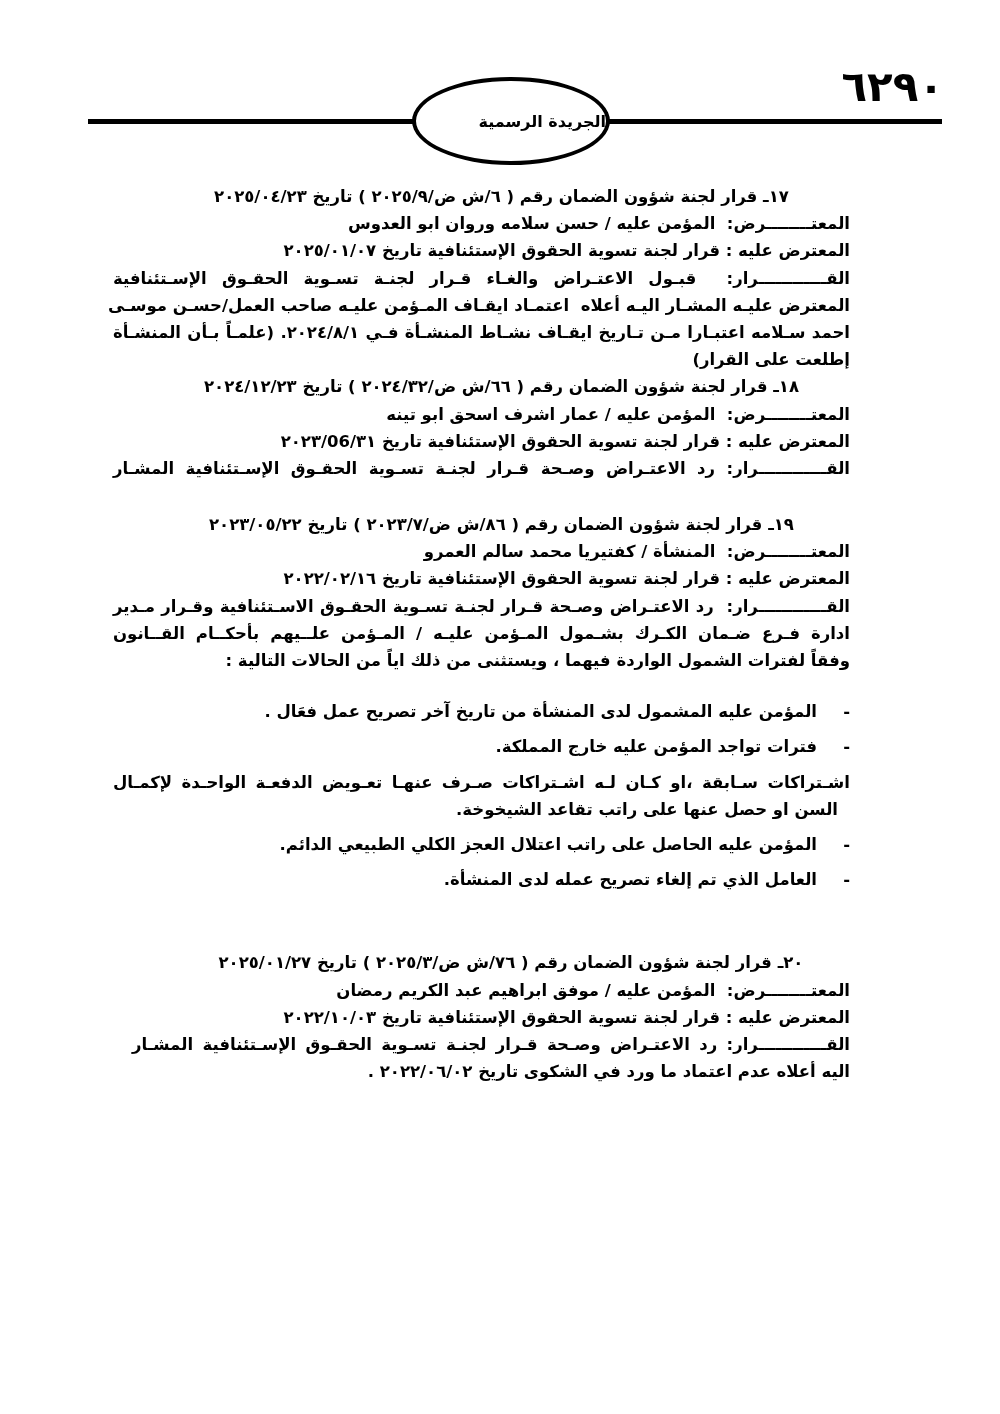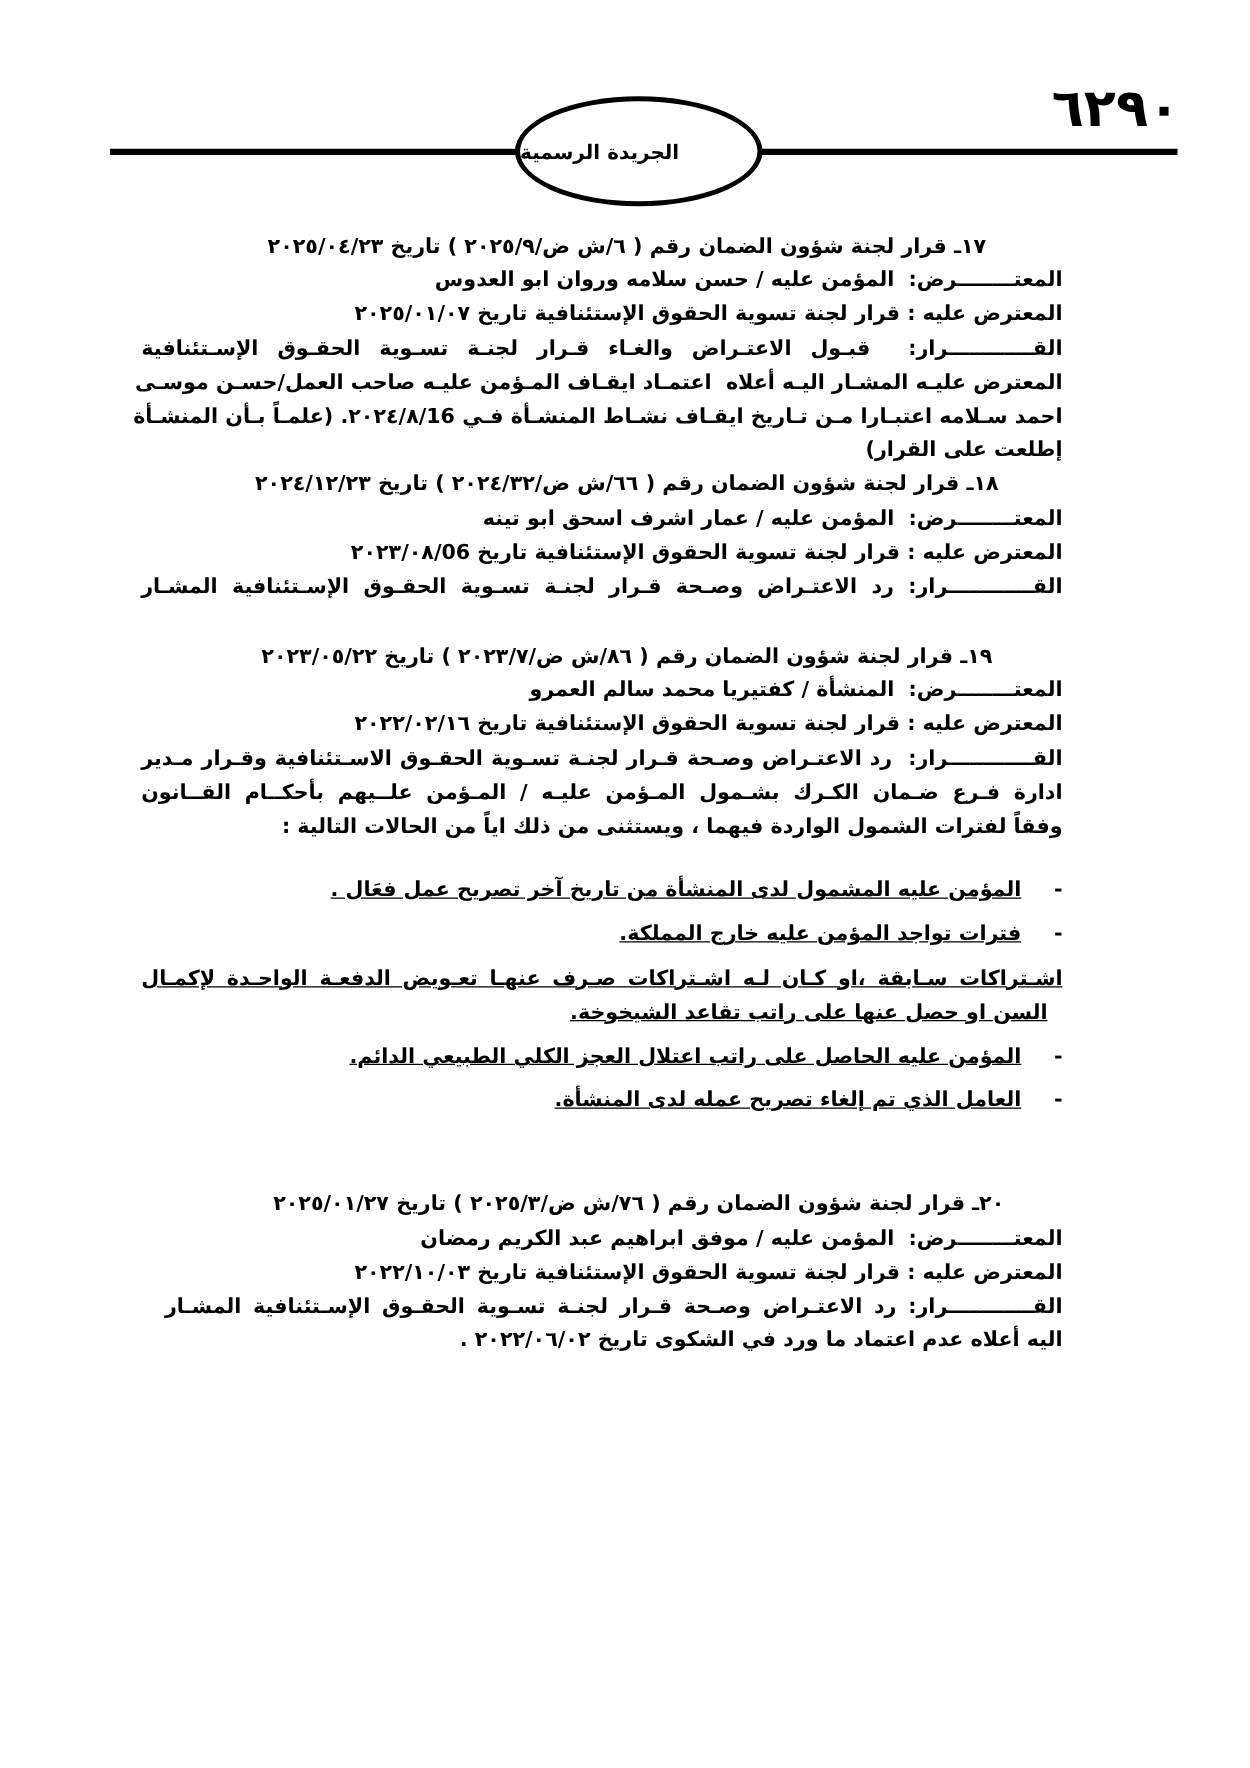--- a/index.html
+++ b/index.html
@@ -28,21 +28,21 @@
     position: absolute;
     top: 77px;
     left: 412px;
     width: 190px;
     height: 80px;
     background: #fff;
     border: 4px solid #000;
     border-radius: 50%;
     display: flex;
     align-items: center;
-    justify-content: flex-end;
+    justify-content: flex-start;
     font-size: 16px;
     z-index: 2;
   }
   .pagenum {
     position: absolute;
     top: 64px;
     right: 56px;
     font-size: 42px;
     line-height: 1.1;
     letter-spacing: 1px;
@@ -61,21 +61,21 @@
     white-space: nowrap;
   }
   .hd  { text-align: center; margin-right: -40px; }
   .rgt { text-align: right; }
   .jst { text-align: justify; text-align-last: justify; text-justify: inter-word; }
   .ind3 { margin-right: 12px; }
   .dash { display: inline-block; width: 33px; text-align: right; }
   #d18 { }
   #d19 { margin-top: 29px; }
   .bullets { margin-top: 24px; }
-  .bullet { margin-top: 8px; text-decoration: underline; }
+  .bullet { margin-top: 8px; }
   .bullets .bullet:first-child { margin-top: 0; }
   #d20 { margin-top: 56px; margin-left: 19px; }
 </style>
 </head>
 <body>
 
 <div class="page">
 
   <div class="rule"></div>
   <div class="oval">
@@ -84,28 +84,28 @@
   <div class="pagenum">٦٢٩٠</div>
 
   <div class="content">
 
     <div id="d17">
       <div class="ln hd">١٧ـ قرار لجنة شؤون الضمان رقم ( ٦/ش ض/٢٠٢٥/٩ ) تاريخ ٢٠٢٥/٠٤/٢٣</div>
       <div class="ln rgt">المعتــــــــرض:&nbsp; المؤمن عليه / حسن سلامه وروان ابو العدوس</div>
       <div class="ln rgt">المعترض عليه : قرار لجنة تسوية الحقوق الإستئنافية تاريخ ٢٠٢٥/٠١/٠٧</div>
       <div class="ln jst">القــــــــــــرار:&nbsp; قبـول الاعتـراض والغـاء قـرار لجنـة تسـوية الحقـوق الإسـتئنافية</div>
       <div class="ln jst">المعترض عليـه المشـار اليـه أعلاه&nbsp; اعتمـاد ايقـاف المـؤمن عليـه صاحب العمل/حسـن موسـى</div>
-      <div class="ln jst">احمد سـلامه اعتبـارا مـن تـاريخ ايقـاف نشـاط المنشـأة فـي ٢٠٢٤/٨/16. (علمـاً بـأن المنشـأة</div>
+      <div class="ln jst">احمد سـلامه اعتبـارا مـن تـاريخ ايقـاف نشـاط المنشـأة فـي ٢٠٢٤/٨/١. (علمـاً بـأن المنشـأة</div>
       <div class="ln rgt">إطلعت على القرار)</div>
     </div>
 
     <div id="d18">
       <div class="ln hd">١٨ـ قرار لجنة شؤون الضمان رقم ( ٦٦/ش ض/٢٠٢٤/٣٢ ) تاريخ ٢٠٢٤/١٢/٢٣</div>
       <div class="ln rgt">المعتــــــــرض:&nbsp; المؤمن عليه / عمار اشرف اسحق ابو تينه</div>
-      <div class="ln rgt">المعترض عليه : قرار لجنة تسوية الحقوق الإستئنافية تاريخ ٢٠٢٣/٠٨/06</div>
+      <div class="ln rgt">المعترض عليه : قرار لجنة تسوية الحقوق الإستئنافية تاريخ ٢٠٢٣/06/٣١</div>
       <div class="ln jst">القــــــــــــرار: رد الاعتـراض وصـحة قـرار لجنـة تسـوية الحقـوق الإسـتئنافية المشـار</div>
     </div>
 
     <div id="d19">
       <div class="ln hd">١٩ـ قرار لجنة شؤون الضمان رقم ( ٨٦/ش ض/٢٠٢٣/٧ ) تاريخ ٢٠٢٣/٠٥/٢٢</div>
       <div class="ln rgt">المعتــــــــرض:&nbsp; المنشأة / كفتيريا محمد سالم العمرو</div>
       <div class="ln rgt">المعترض عليه : قرار لجنة تسوية الحقوق الإستئنافية تاريخ ٢٠٢٢/٠٢/١٦</div>
       <div class="ln jst">القــــــــــــرار:&nbsp; رد الاعتـراض وصـحة قـرار لجنـة تسـوية الحقـوق الاسـتئنافية وقـرار مـدير</div>
       <div class="ln jst">ادارة فـرع ضـمان الكـرك بشـمول المـؤمن عليـه / المـؤمن علــيهم بأحكــام القــانون</div>
       <div class="ln rgt">وفقاً لفترات الشمول الواردة فيهما ، ويستثنى من ذلك اياً من الحالات التالية :</div>

